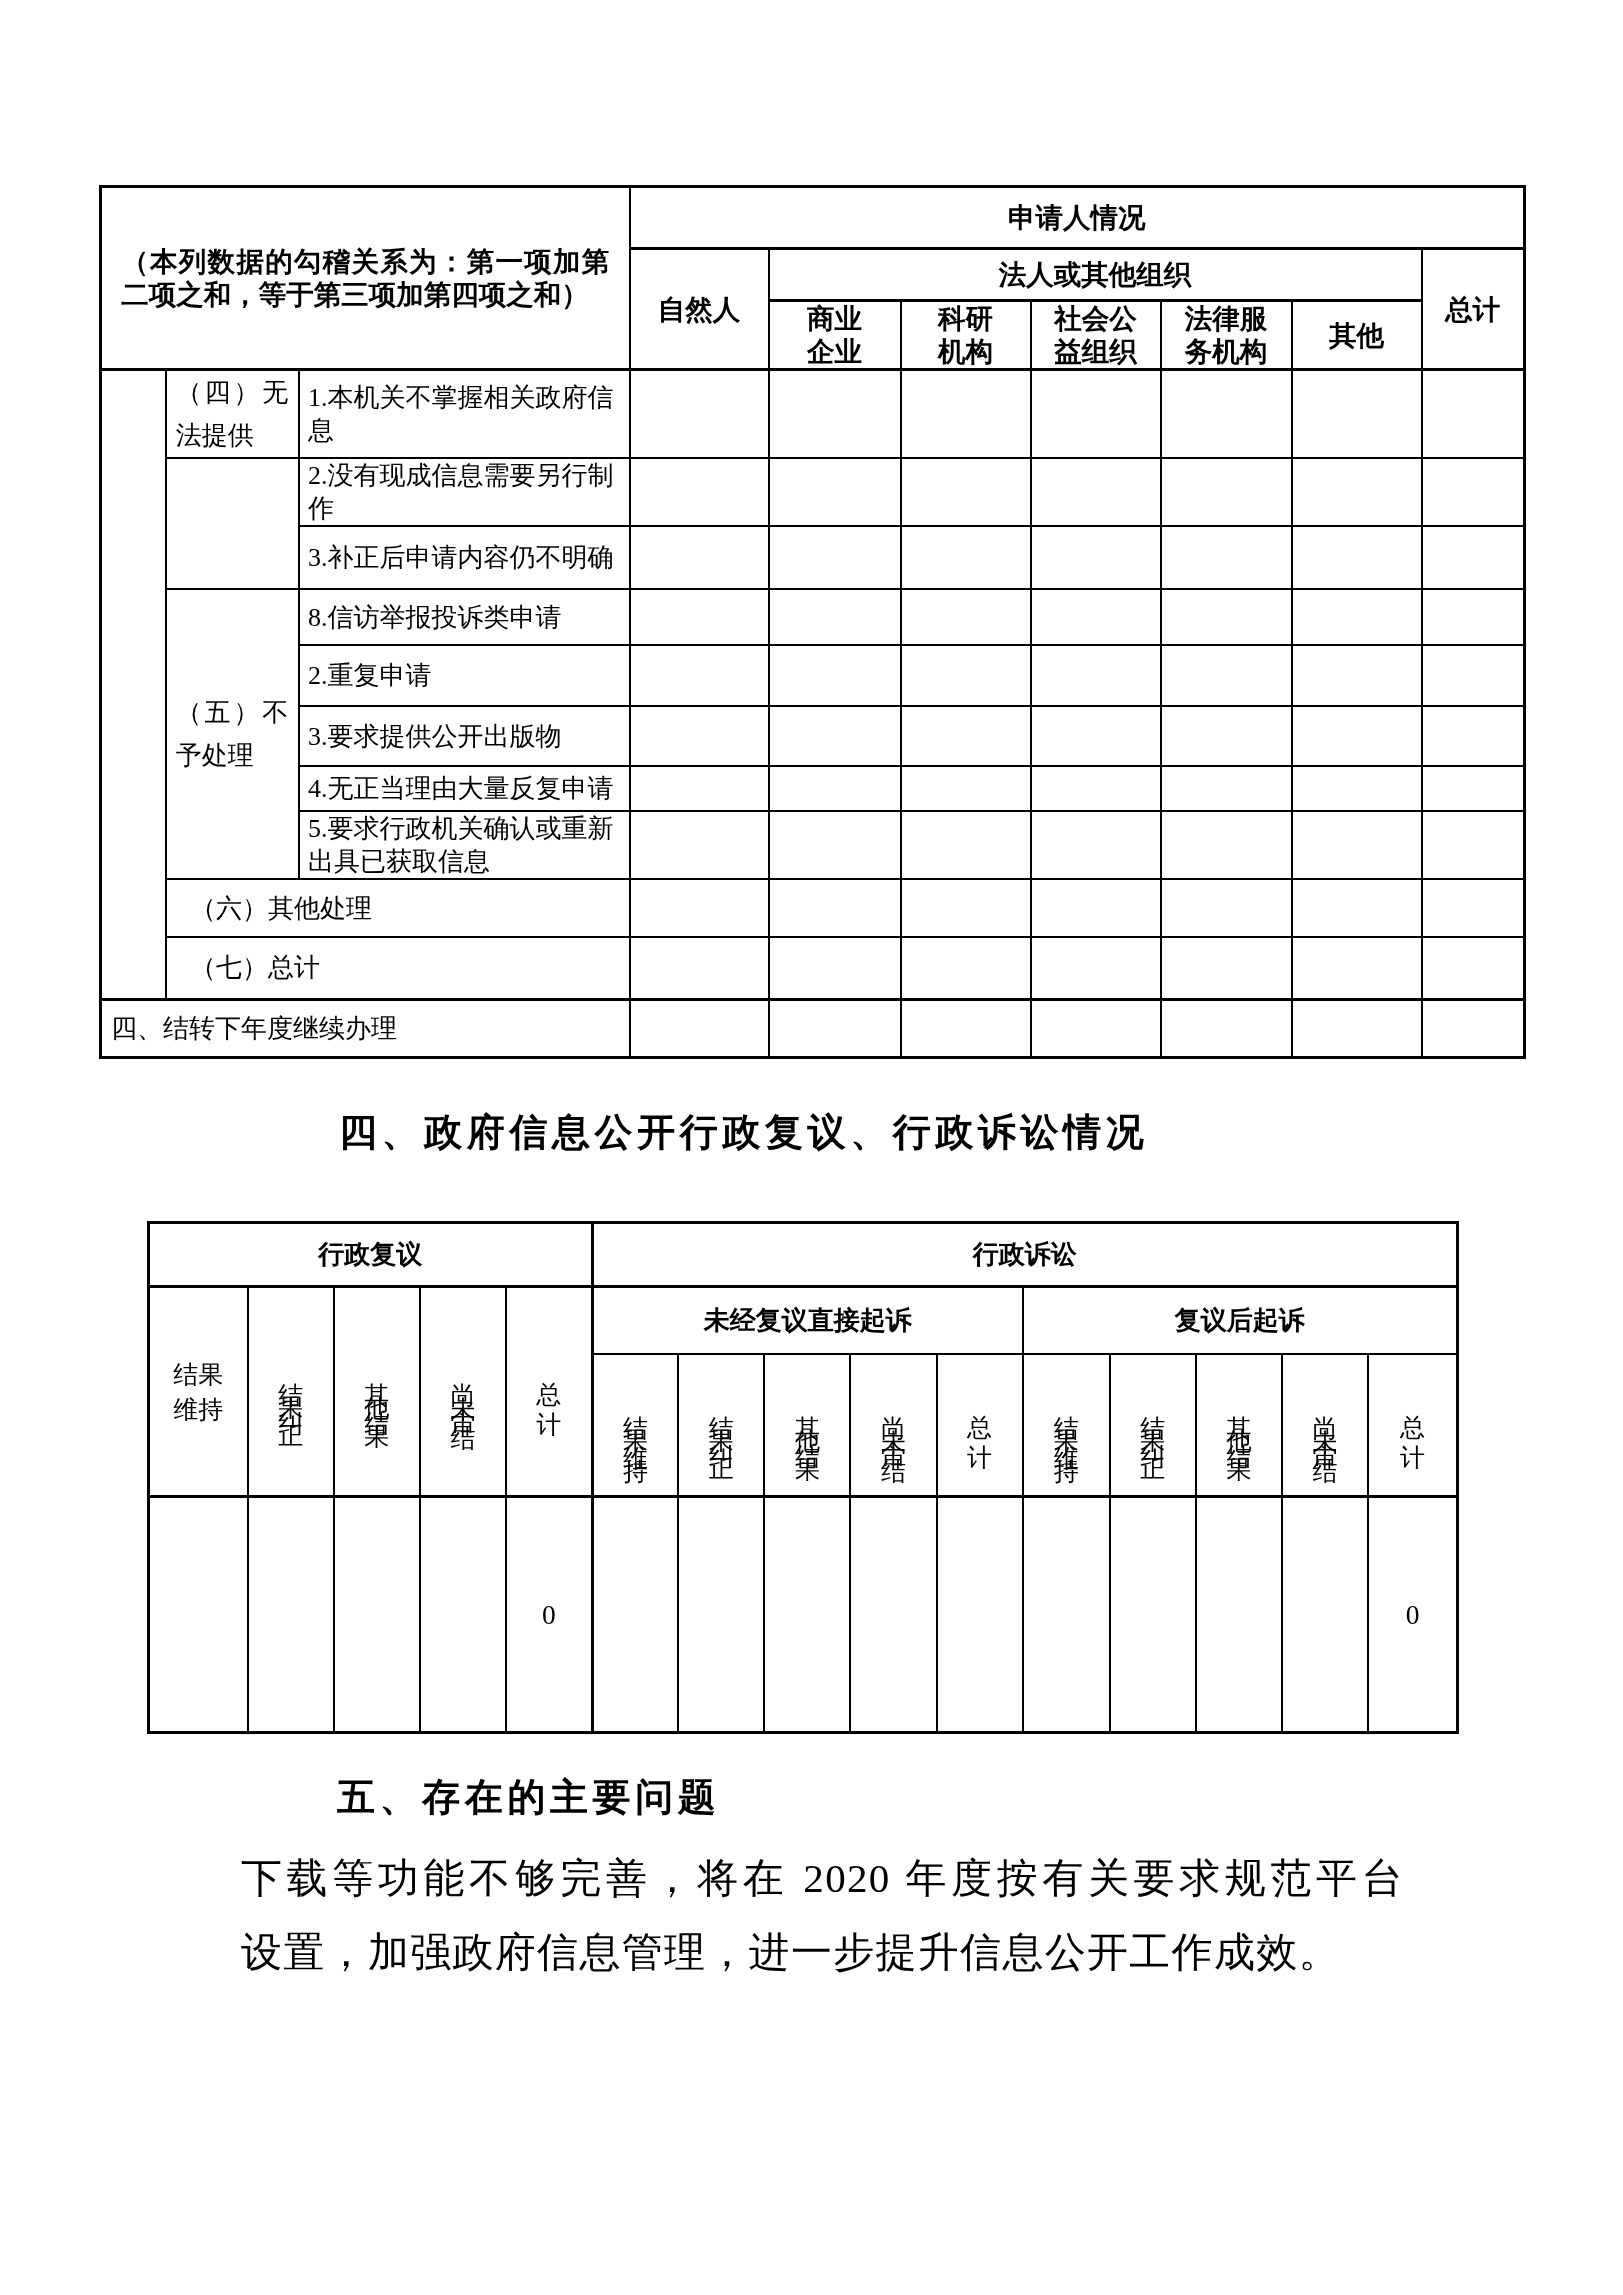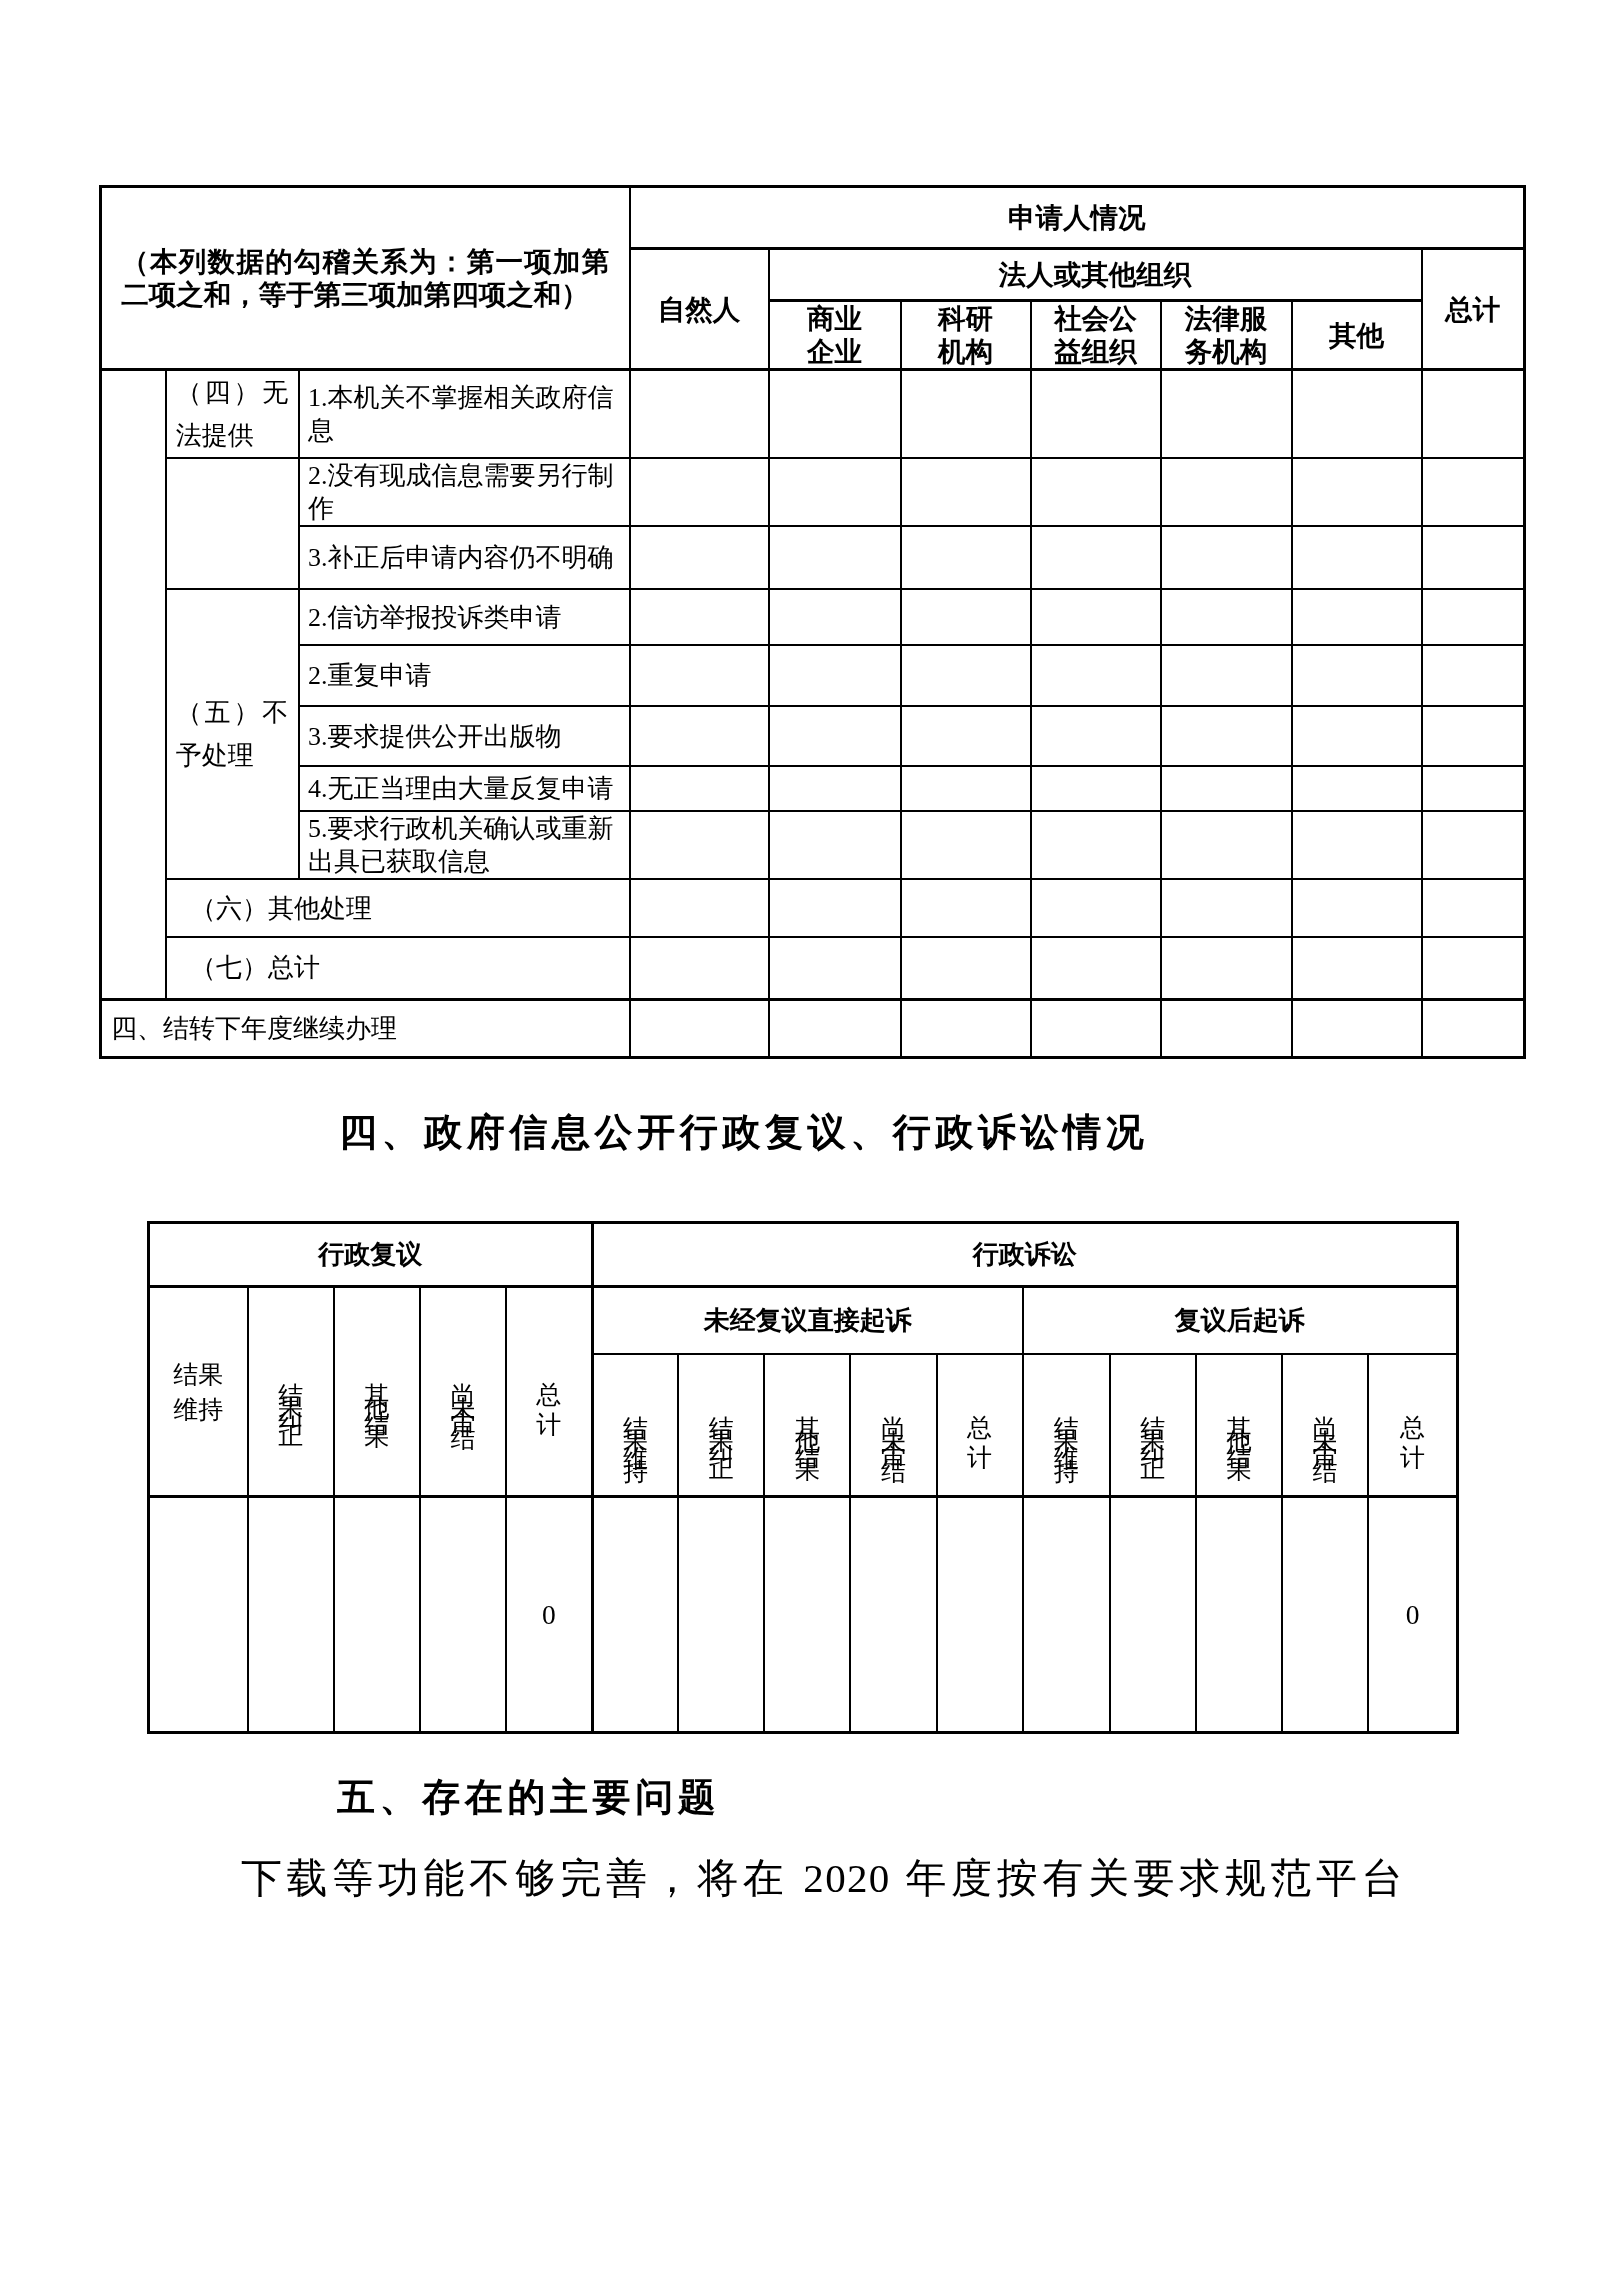--- a/index.html
+++ b/index.html
@@ -115,21 +115,21 @@
     <td></td>
           <td></td>
           <td></td>
           <td></td>
           <td></td>
           <td></td>
           <td></td>
         </tr>
     <tr style="height:56px">
       <td class="cat" rowspan="5">（五）不予处理</td>
-      <td class="item">2.信访举报投诉类申请</td>
+      <td class="item">8.信访举报投诉类申请</td>
     <td></td>
           <td></td>
           <td></td>
           <td></td>
           <td></td>
           <td></td>
           <td></td>
         </tr>
     <tr style="height:61px">
       <td class="item">2.重复申请</td>
@@ -267,16 +267,17 @@
       <td class="num"></td>
       <td class="num">0</td>
     </tr>
   </tbody>
     </table>
 
   <div id="h5" class="h-sec">五、存在的主要问题</div>
 
   <div id="para">
     <div class="ln">下载等功能不够完善，将在 2020 年度按有关要求规范平台</div>
+    <div class="ln last">设置，加强政府信息管理，进一步提升信息公开工作成效。</div>
   </div>
 
 </div>
 
 
 </body></html>

